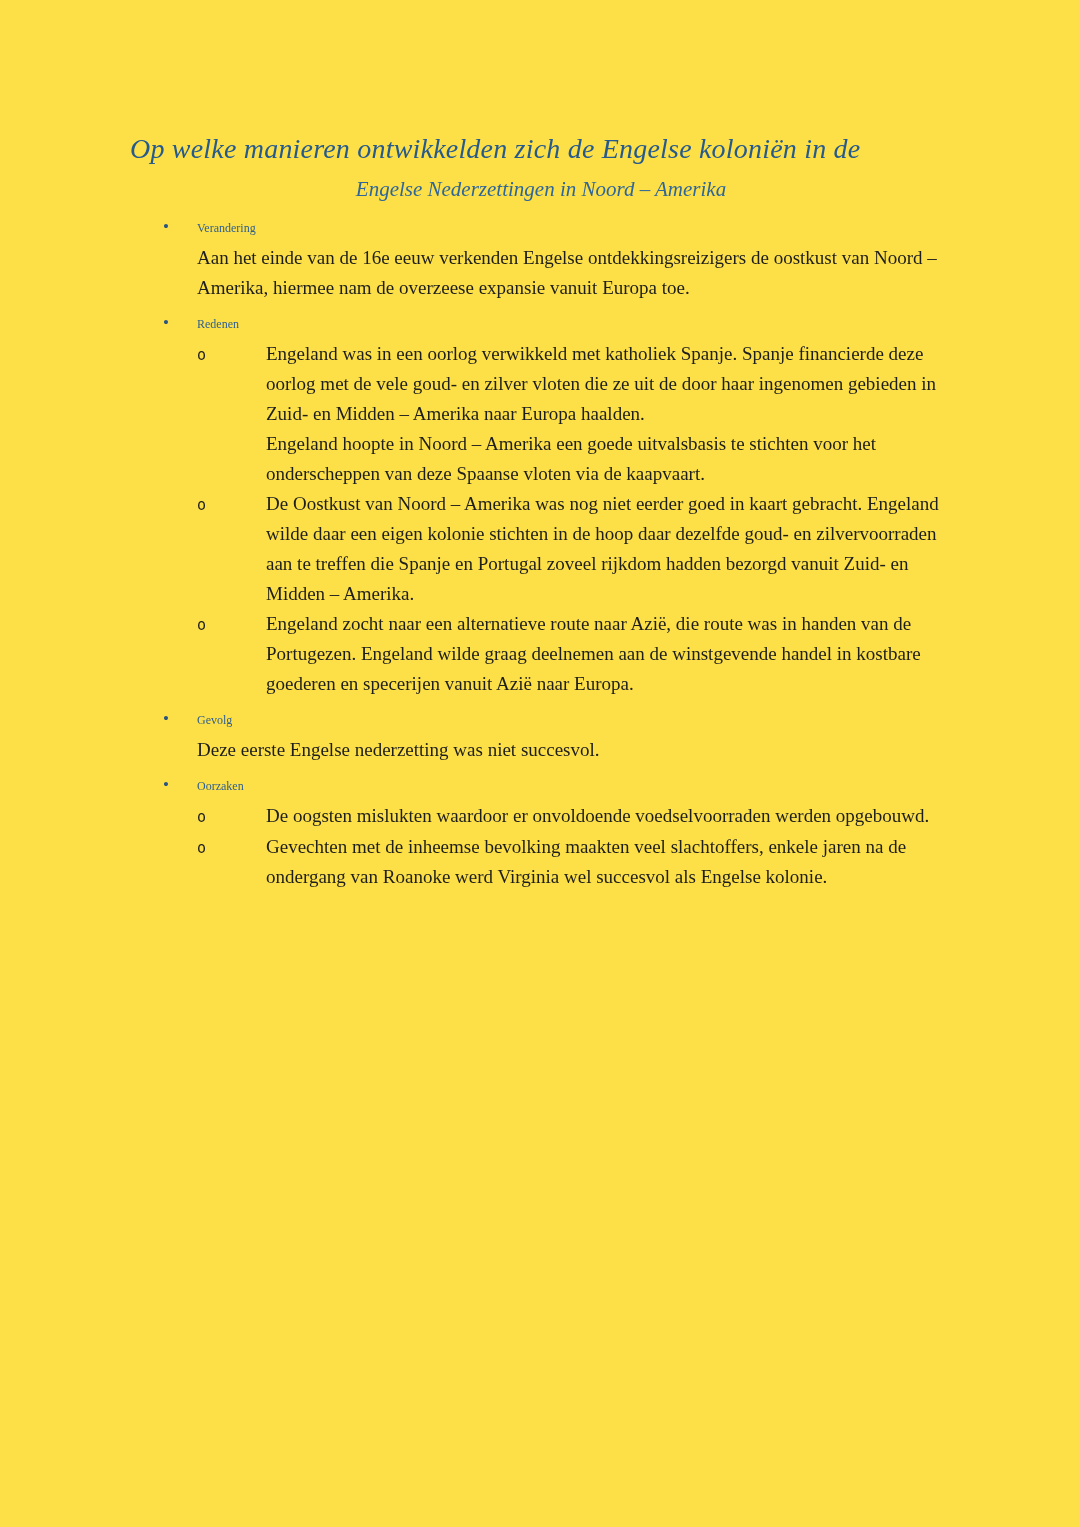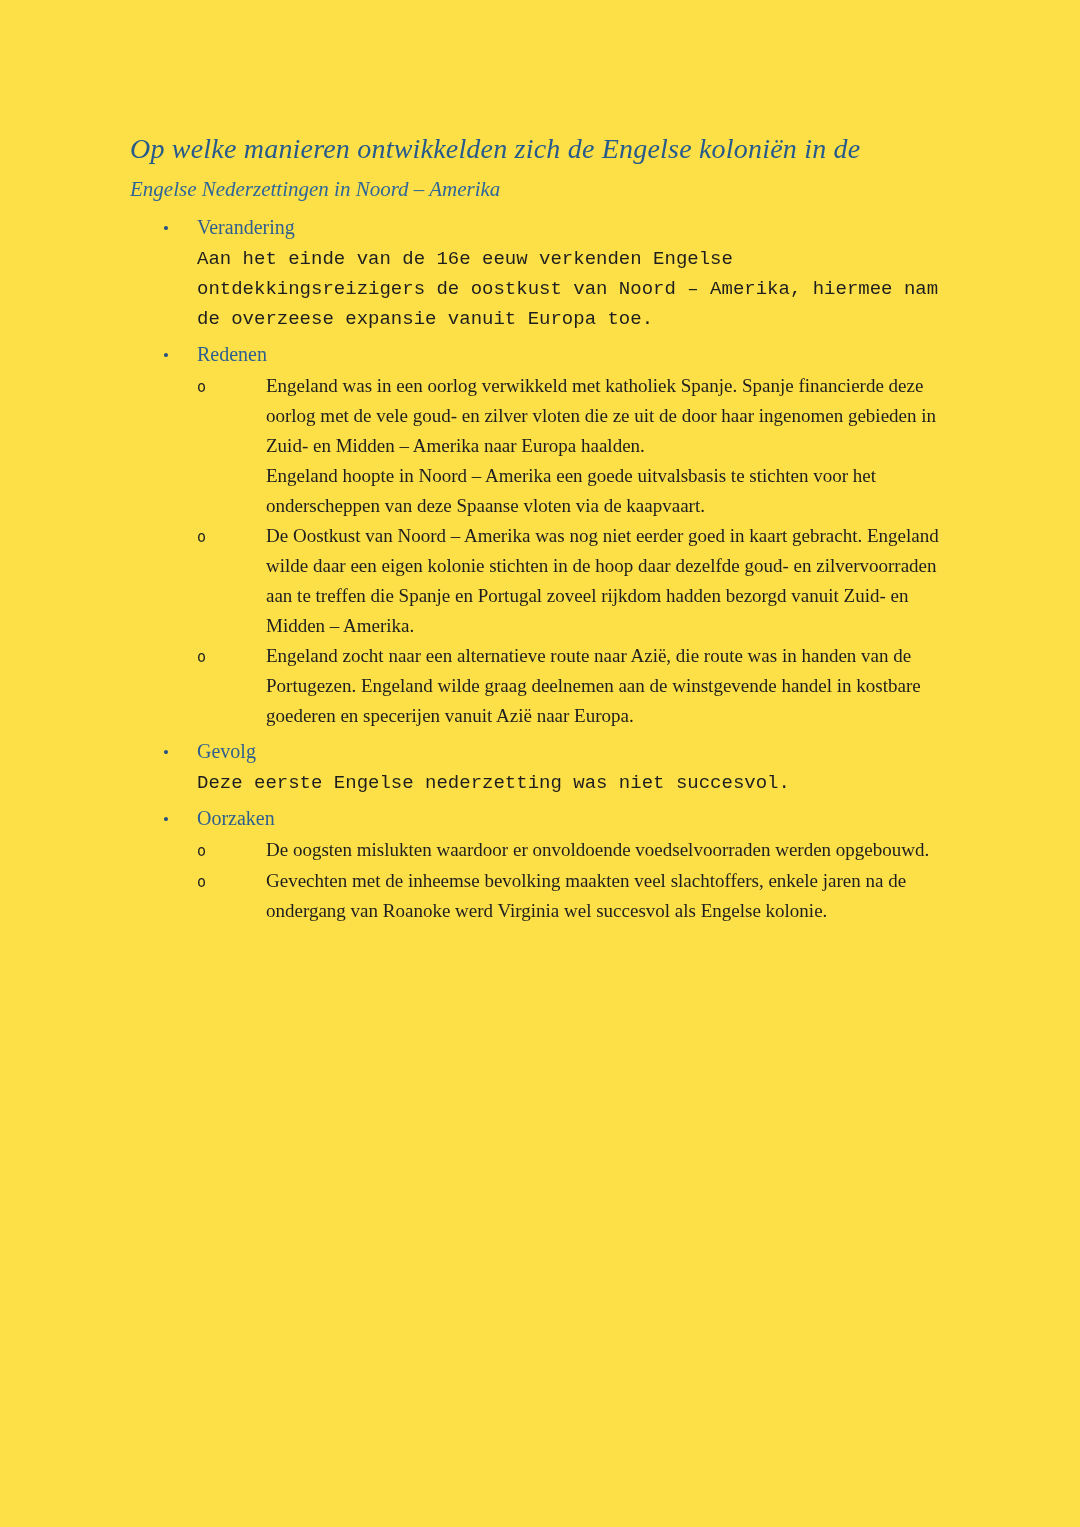--- a/index.html
+++ b/index.html
@@ -23,49 +23,49 @@
     line-height: 38px;
     color: #275A8C;
     letter-spacing: 0.2px;
   }
   .subtitle {
     font-style: italic;
     font-size: 21px;
     line-height: 28px;
     color: #2F6699;
     margin-top: 7px;
+    text-align: center;
   }
   .list {
     margin-top: 9px;
   }
   .l1-head {
     display: flex;
     align-items: baseline;
     padding-left: 33px;
     margin-top: 5px;
   }
   .b1 {
     width: 34px;
     flex: 0 0 34px;
     color: #2B5580;
     font-size: 17px;
     line-height: 30px;
   }
   .h3 {
     color: #2F5F8F;
-    font-size: 20px;
+    font-size: 12px;
     line-height: 30px;
   }
   .para {
     margin-left: 67px;
     width: 742px;
     font-size: 19px;
     line-height: 30px;
     color: #1E1E1E;
-    font-family: Liberation Mono, monospace;
   }
   .l2-item {
     display: flex;
     align-items: baseline;
     padding-left: 67px;
     margin-top: 0px;
   }
   .b2 {
     width: 33px;
     flex: 0 0 33px;

